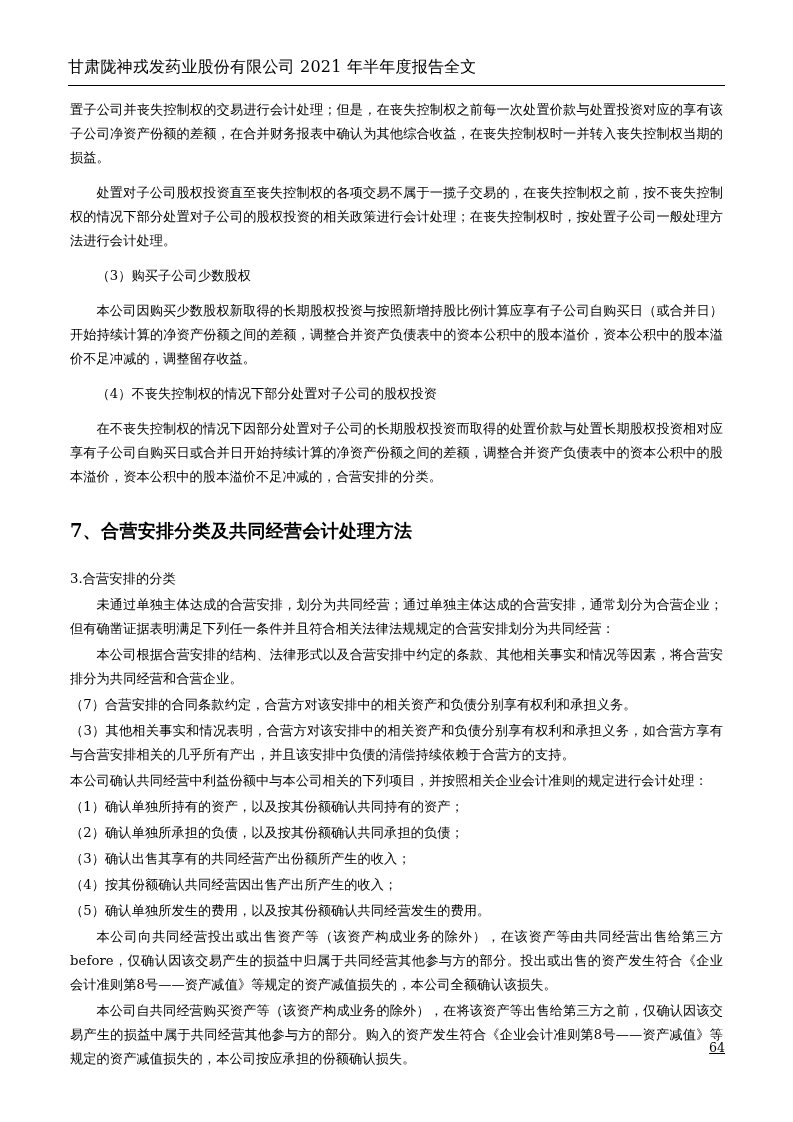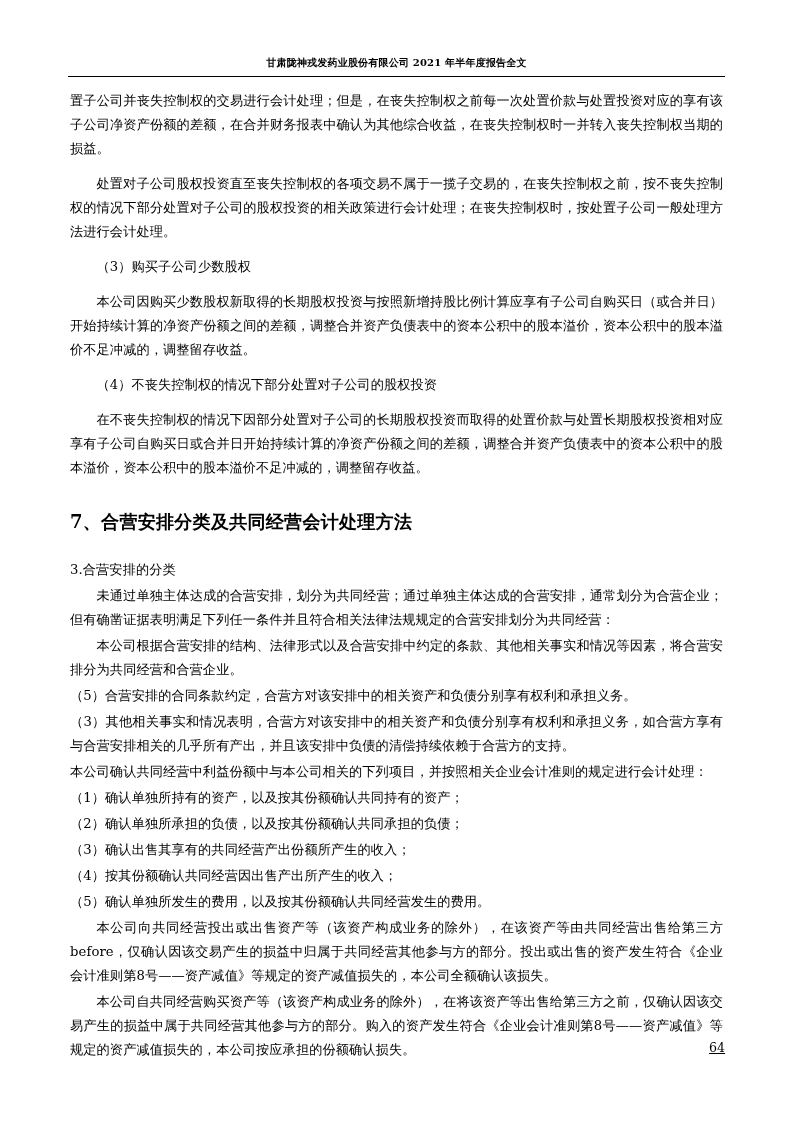--- a/index.html
+++ b/index.html
@@ -20,27 +20,26 @@
     box-sizing: border-box;
     overflow: hidden;
   }
   .content {
     position: absolute;
     left: 68px;
     top: 55px;
     width: 657px;
   }
   .header {
-    text-align: center;
-    font-size: 10px;
+    text-align: left;
+    font-size: 16px;
     line-height: 1.5;
     font-family: "DejaVu Serif", "Liberation Serif", serif;
     padding-bottom: 4px;
     letter-spacing: 0.2px;
-    font-weight: bold;
   }
   .header-rule {
     border-bottom: 1.1px solid #000;
     margin-top: 2px;
     margin-bottom: 12px;
   }
   p {
     margin: 2px;
     font-size: 13.2px;
     line-height: 1.82;
@@ -84,30 +83,30 @@
     <p class="noindent">置子公司并丧失控制权的交易进行会计处理；但是，在丧失控制权之前每一次处置价款与处置投资对应的享有该子公司净资产份额的差额，在合并财务报表中确认为其他综合收益，在丧失控制权时一并转入丧失控制权当期的损益。</p>
     <div class="gap-sm"></div>
     <p class="indent">处置对子公司股权投资直至丧失控制权的各项交易不属于一揽子交易的，在丧失控制权之前，按不丧失控制权的情况下部分处置对子公司的股权投资的相关政策进行会计处理；在丧失控制权时，按处置子公司一般处理方法进行会计处理。</p>
     <div class="gap-sm"></div>
     <p class="indent">（3）购买子公司少数股权</p>
     <div class="gap-sm"></div>
     <p class="indent">本公司因购买少数股权新取得的长期股权投资与按照新增持股比例计算应享有子公司自购买日（或合并日）开始持续计算的净资产份额之间的差额，调整合并资产负债表中的资本公积中的股本溢价，资本公积中的股本溢价不足冲减的，调整留存收益。</p>
     <div class="gap-sm"></div>
     <p class="indent">（4）不丧失控制权的情况下部分处置对子公司的股权投资</p>
     <div class="gap-sm"></div>
-    <p class="indent">在不丧失控制权的情况下因部分处置对子公司的长期股权投资而取得的处置价款与处置长期股权投资相对应享有子公司自购买日或合并日开始持续计算的净资产份额之间的差额，调整合并资产负债表中的资本公积中的股本溢价，资本公积中的股本溢价不足冲减的，调整留存收益。</p>
+    <p class="indent">在不丧失控制权的情况下因部分处置对子公司的长期股权投资而取得的处置价款与处置长期股权投资相对应享有子公司自购买日或合并日开始持续计算的净资产份额之间的差额，调整合并资产负债表中的资本公积中的股本溢价，资本公积中的股本溢价不足冲减的，合营安排的分类。</p>
 
     <div class="gap-lg"></div>
     <p class="section-title noindent">7、合营安排分类及共同经营会计处理方法</p>
     <div class="gap-md"></div>
 
     <p class="noindent">3.合营安排的分类</p>
     <p class="indent">未通过单独主体达成的合营安排，划分为共同经营；通过单独主体达成的合营安排，通常划分为合营企业；但有确凿证据表明满足下列任一条件并且符合相关法律法规规定的合营安排划分为共同经营：</p>
     <p class="indent">本公司根据合营安排的结构、法律形式以及合营安排中约定的条款、其他相关事实和情况等因素，将合营安排分为共同经营和合营企业。</p>
-    <p class="noindent">（5）合营安排的合同条款约定，合营方对该安排中的相关资产和负债分别享有权利和承担义务。</p>
+    <p class="noindent">（7）合营安排的合同条款约定，合营方对该安排中的相关资产和负债分别享有权利和承担义务。</p>
     <p class="noindent">（3）其他相关事实和情况表明，合营方对该安排中的相关资产和负债分别享有权利和承担义务，如合营方享有与合营安排相关的几乎所有产出，并且该安排中负债的清偿持续依赖于合营方的支持。</p>
     <p class="noindent">本公司确认共同经营中利益份额中与本公司相关的下列项目，并按照相关企业会计准则的规定进行会计处理：</p>
     <p class="noindent">（1）确认单独所持有的资产，以及按其份额确认共同持有的资产；</p>
     <p class="noindent">（2）确认单独所承担的负债，以及按其份额确认共同承担的负债；</p>
     <p class="noindent">（3）确认出售其享有的共同经营产出份额所产生的收入；</p>
     <p class="noindent">（4）按其份额确认共同经营因出售产出所产生的收入；</p>
     <p class="noindent">（5）确认单独所发生的费用，以及按其份额确认共同经营发生的费用。</p>
     <p class="indent">本公司向共同经营投出或出售资产等（该资产构成业务的除外），在该资产等由共同经营出售给第三方before，仅确认因该交易产生的损益中归属于共同经营其他参与方的部分。投出或出售的资产发生符合《企业会计准则第8号——资产减值》等规定的资产减值损失的，本公司全额确认该损失。</p>
     <p class="indent">本公司自共同经营购买资产等（该资产构成业务的除外），在将该资产等出售给第三方之前，仅确认因该交易产生的损益中属于共同经营其他参与方的部分。购入的资产发生符合《企业会计准则第8号——资产减值》等规定的资产减值损失的，本公司按应承担的份额确认损失。</p>
 

